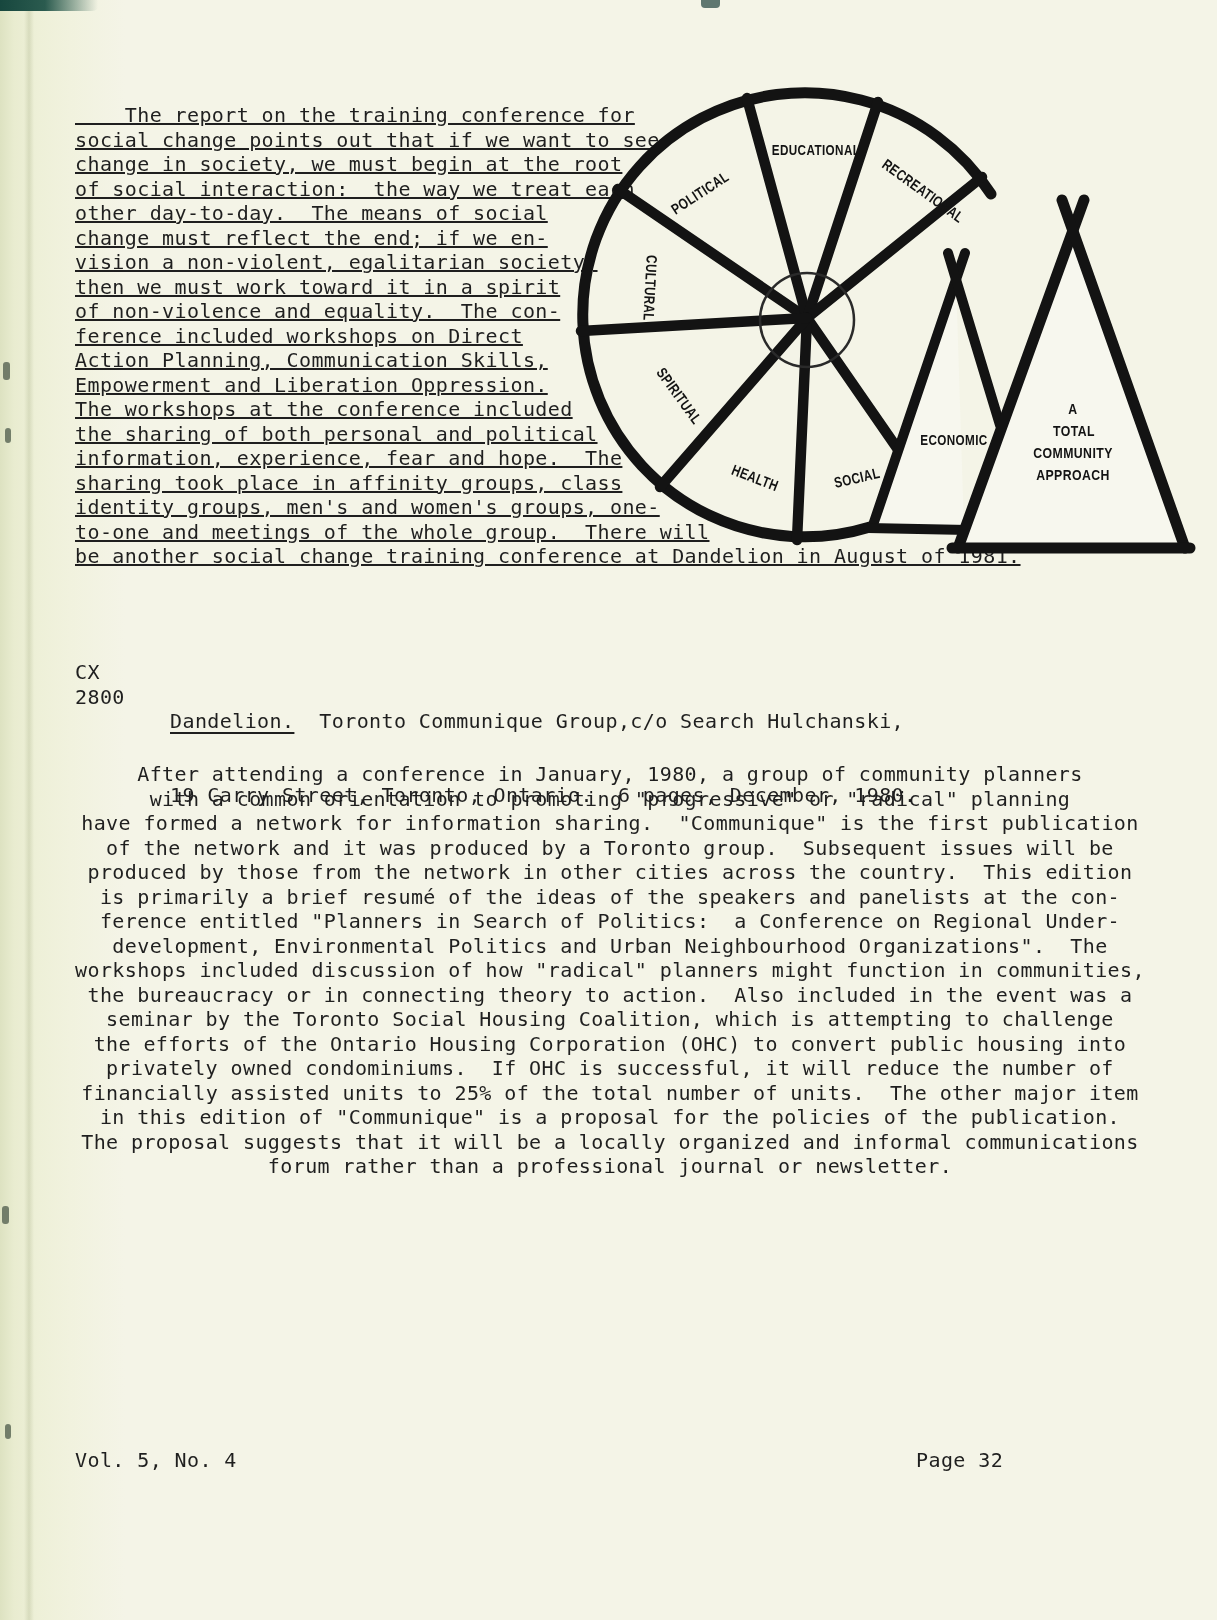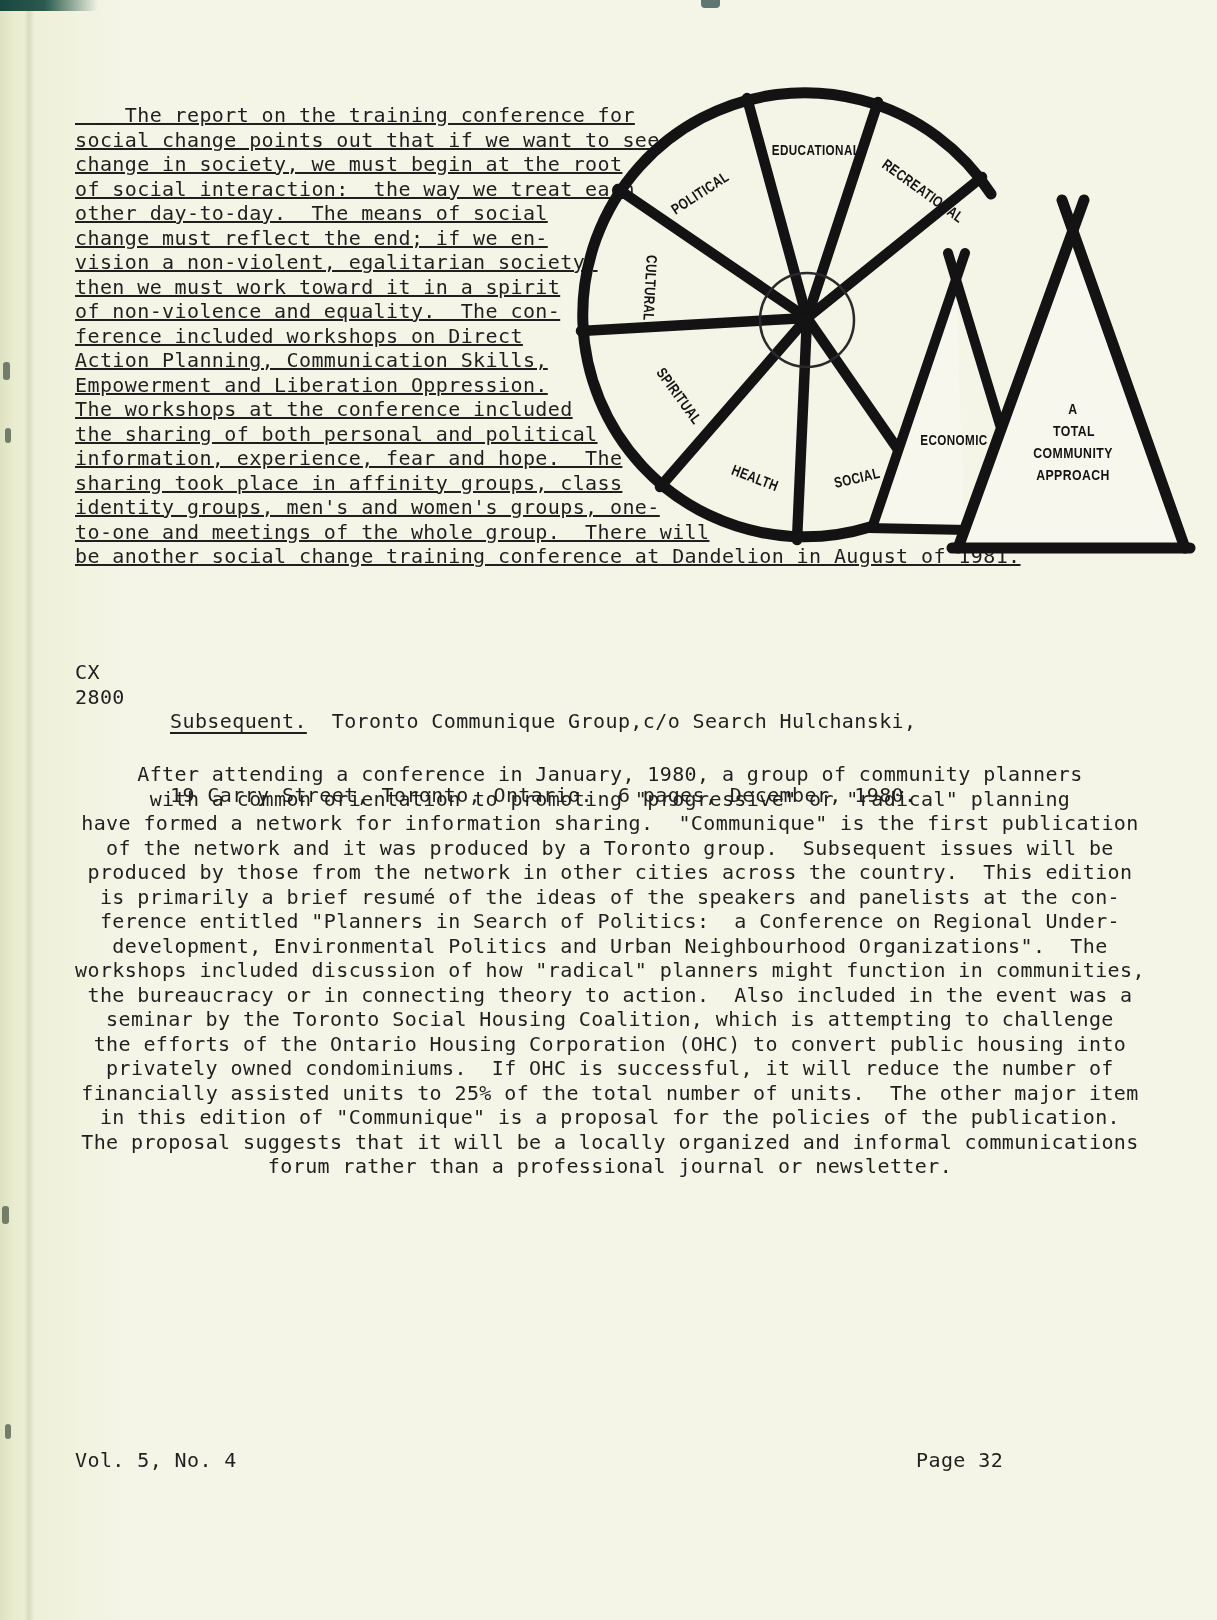--- a/index.html
+++ b/index.html
@@ -131,21 +131,21 @@
     <text class="wheel-label" text-anchor="middle" transform="translate(923 191) rotate(36) scale(0.78 1)" y="5">RECREATIONAL</text>
     <text class="wheel-label" text-anchor="middle" transform="translate(650 288) rotate(93) scale(0.78 1)" y="5">CULTURAL</text>
     <text class="wheel-label" text-anchor="middle" transform="translate(679 396) rotate(54) scale(0.78 1)" y="5">SPIRITUAL</text>
     <text class="wheel-label" text-anchor="middle" transform="translate(755 478) rotate(21) scale(0.78 1)" y="5">HEALTH</text>
     <text class="wheel-label" text-anchor="middle" transform="translate(857 478) rotate(-13) scale(0.78 1)" y="5">SOCIAL</text>
   </svg>
 
   <pre class="cite-codes">CX
 2800</pre>
   <div class="cite-body mono">
-    <div class="line"><u>Subsequent.</u><span>  Toronto Communique Group,c/o Search Hulchanski,</span></div>
+    <div class="line"><u>Dandelion.</u><span>  Toronto Communique Group,c/o Search Hulchanski,</span></div>
     <div class="line">19 Carry Street, Toronto, Ontario.  6 pages, December, 1980.</div>
   </div>
 
   <pre class="para2">After attending a conference in January, 1980, a group of community planners
 with a common orientation to promoting "progressive" or "radical" planning
 have formed a network for information sharing.  "Communique" is the first publication
 of the network and it was produced by a Toronto group.  Subsequent issues will be
 produced by those from the network in other cities across the country.  This edition
 is primarily a brief resumé of the ideas of the speakers and panelists at the con-
 ference entitled "Planners in Search of Politics:  a Conference on Regional Under-

